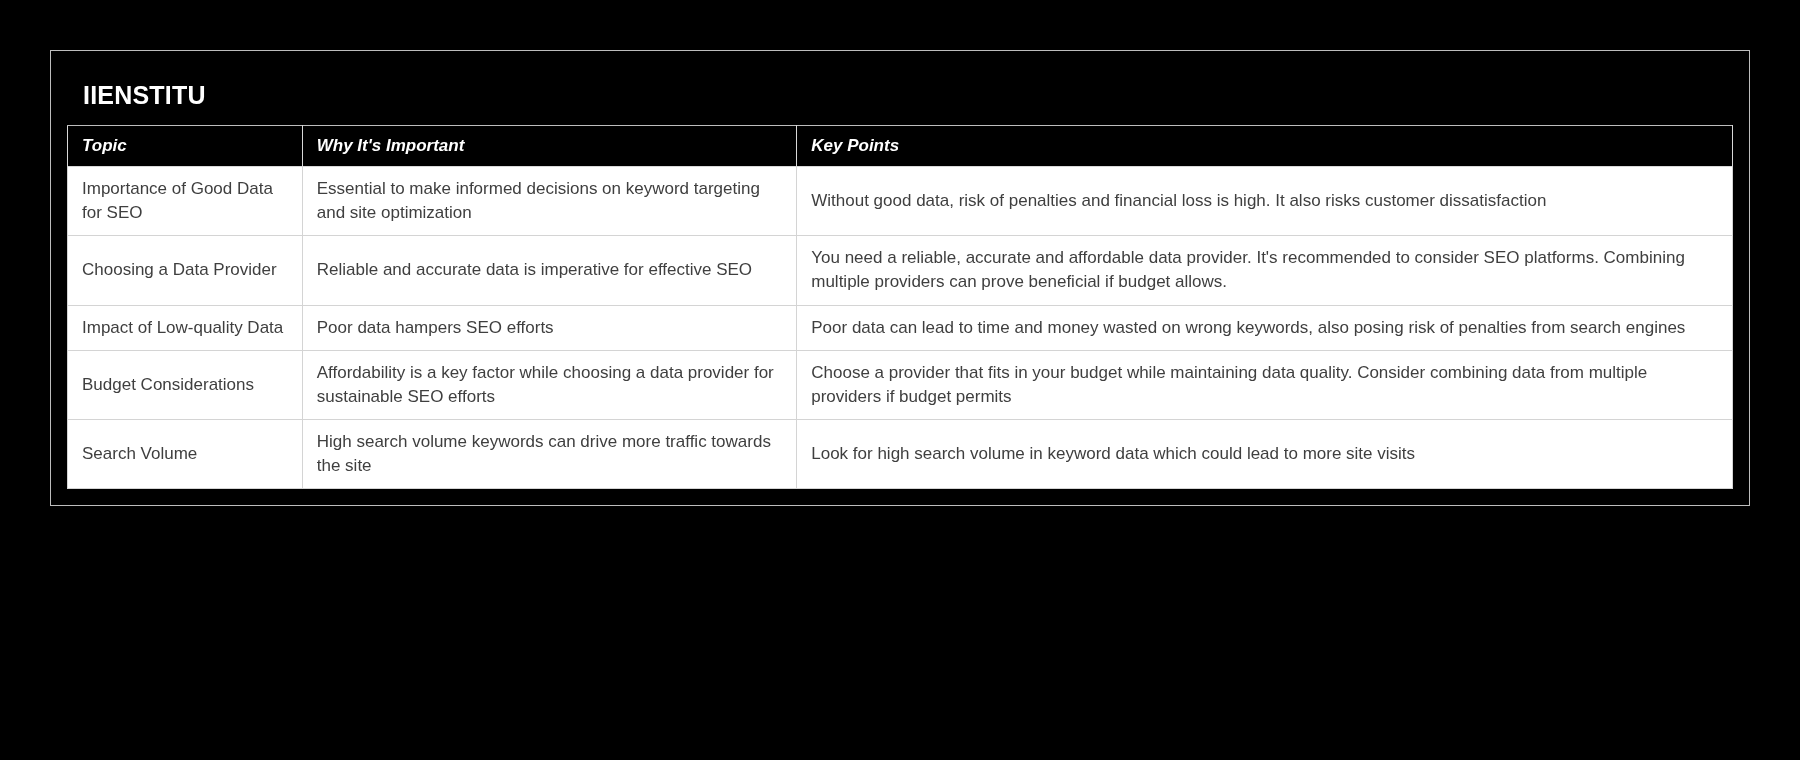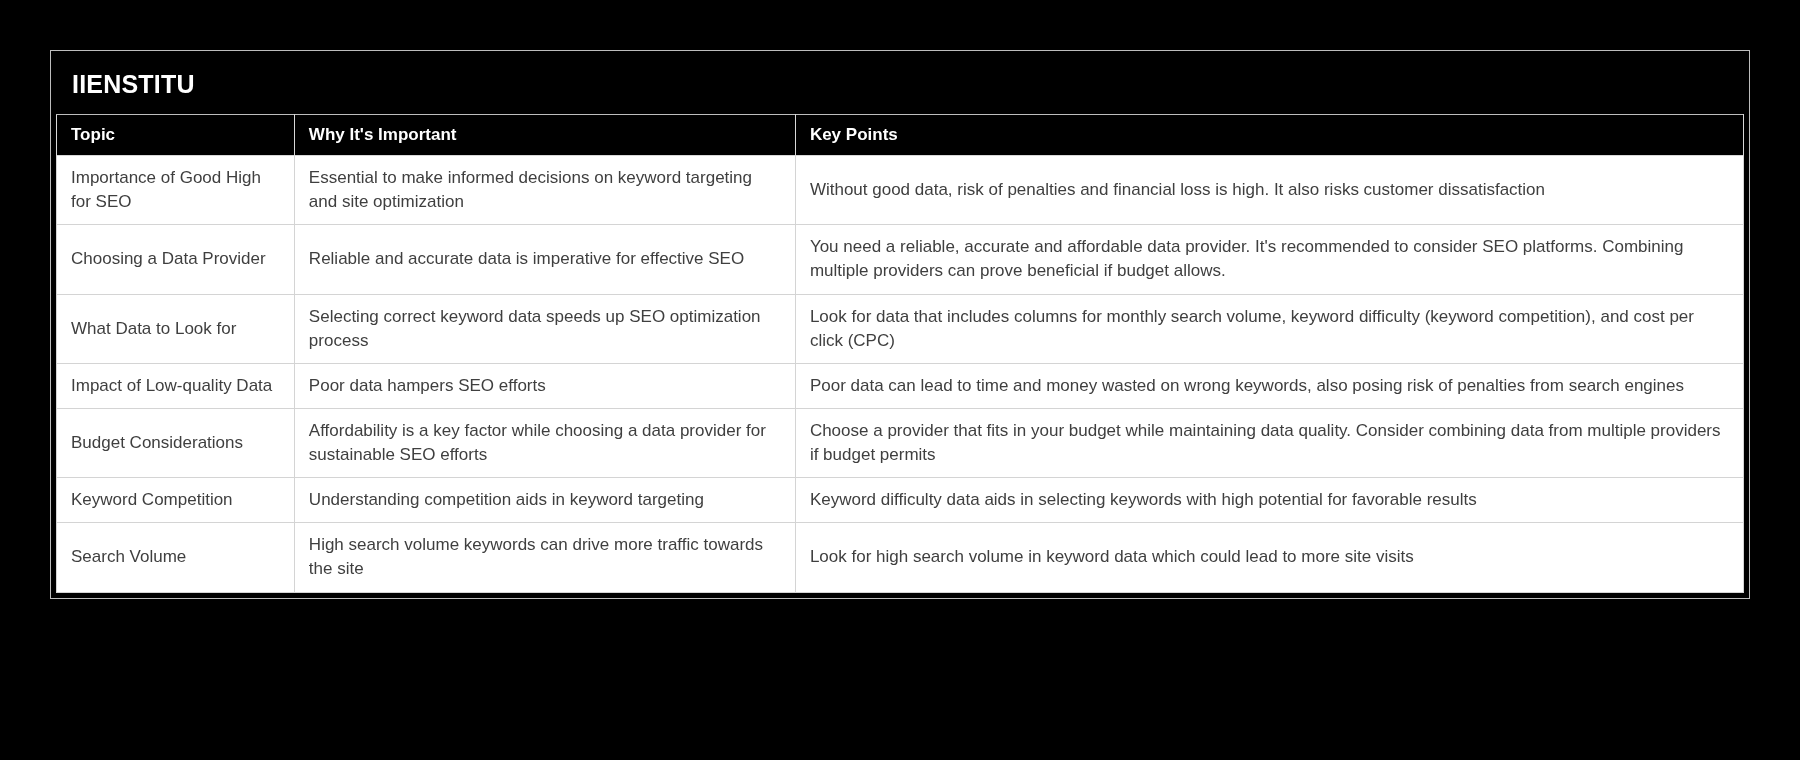--- a/index.html
+++ b/index.html
@@ -1,15 +1,15 @@
 <!DOCTYPE html>
 <html><head>
 <meta charset="utf-8">
 <style>
-  * { margin: 0; padding: 5px; box-sizing: border-box; }
+  * { margin: 0; padding: 16px; box-sizing: border-box; }
   html, body {
     width: 1800px;
     height: 760px;
     background: #000000;
     font-family: "Liberation Sans", "DejaVu Sans", sans-serif;
     overflow: hidden;
   }
   .table-frame {
     position: absolute;
     left: 50px;
@@ -36,20 +36,21 @@
   table.data-table col.c-key   { width: 56.2%; }
   table.data-table thead th {
     background: #000000;
     color: #ffffff;
     font-size: 17px;
     font-weight: 700;
     text-align: left;
     padding: 10px 14px;
     border: 1px solid #d8d8d8;
     border-top-color: #bdbdbd;
+    font-style: italic;
   }
   table.data-table tbody td {
     background: #ffffff;
     color: #3f3f3f;
     font-size: 17px;
     line-height: 1.42;
     vertical-align: middle;
     text-align: left;
     padding: 10px 14px;
     border: 1px solid #d4d4d4;
@@ -68,49 +69,39 @@
     </colgroup>
     <thead>
       <tr>
         <th>Topic</th>
         <th>Why It's Important</th>
         <th>Key Points</th>
       </tr>
     </thead>
     <tbody>
       <tr>
-        <td>Importance of Good High for SEO</td>
+        <td>Importance of Good Data for SEO</td>
         <td>Essential to make informed decisions on keyword targeting and site optimization</td>
         <td>Without good data, risk of penalties and financial loss is high. It also risks customer dissatisfaction</td>
       </tr>
       <tr>
         <td>Choosing a Data Provider</td>
         <td>Reliable and accurate data is imperative for effective SEO</td>
         <td>You need a reliable, accurate and affordable data provider. It's recommended to consider SEO platforms. Combining multiple providers can prove beneficial if budget allows.</td>
-      </tr>
-      <tr>
-        <td>What Data to Look for</td>
-        <td>Selecting correct keyword data speeds up SEO optimization process</td>
-        <td>Look for data that includes columns for monthly search volume, keyword difficulty (keyword competition), and cost per click (CPC)</td>
       </tr>
       <tr>
         <td>Impact of Low-quality Data</td>
         <td>Poor data hampers SEO efforts</td>
         <td>Poor data can lead to time and money wasted on wrong keywords, also posing risk of penalties from search engines</td>
       </tr>
       <tr>
         <td>Budget Considerations</td>
         <td>Affordability is a key factor while choosing a data provider for sustainable SEO efforts</td>
         <td>Choose a provider that fits in your budget while maintaining data quality. Consider combining data from multiple providers if budget permits</td>
       </tr>
       <tr>
-        <td>Keyword Competition</td>
-        <td>Understanding competition aids in keyword targeting</td>
-        <td>Keyword difficulty data aids in selecting keywords with high potential for favorable results</td>
-      </tr>
-      <tr>
         <td>Search Volume</td>
         <td>High search volume keywords can drive more traffic towards the site</td>
         <td>Look for high search volume in keyword data which could lead to more site visits</td>
       </tr>
     </tbody>
   </table>
 </div>
 
 </body></html>

